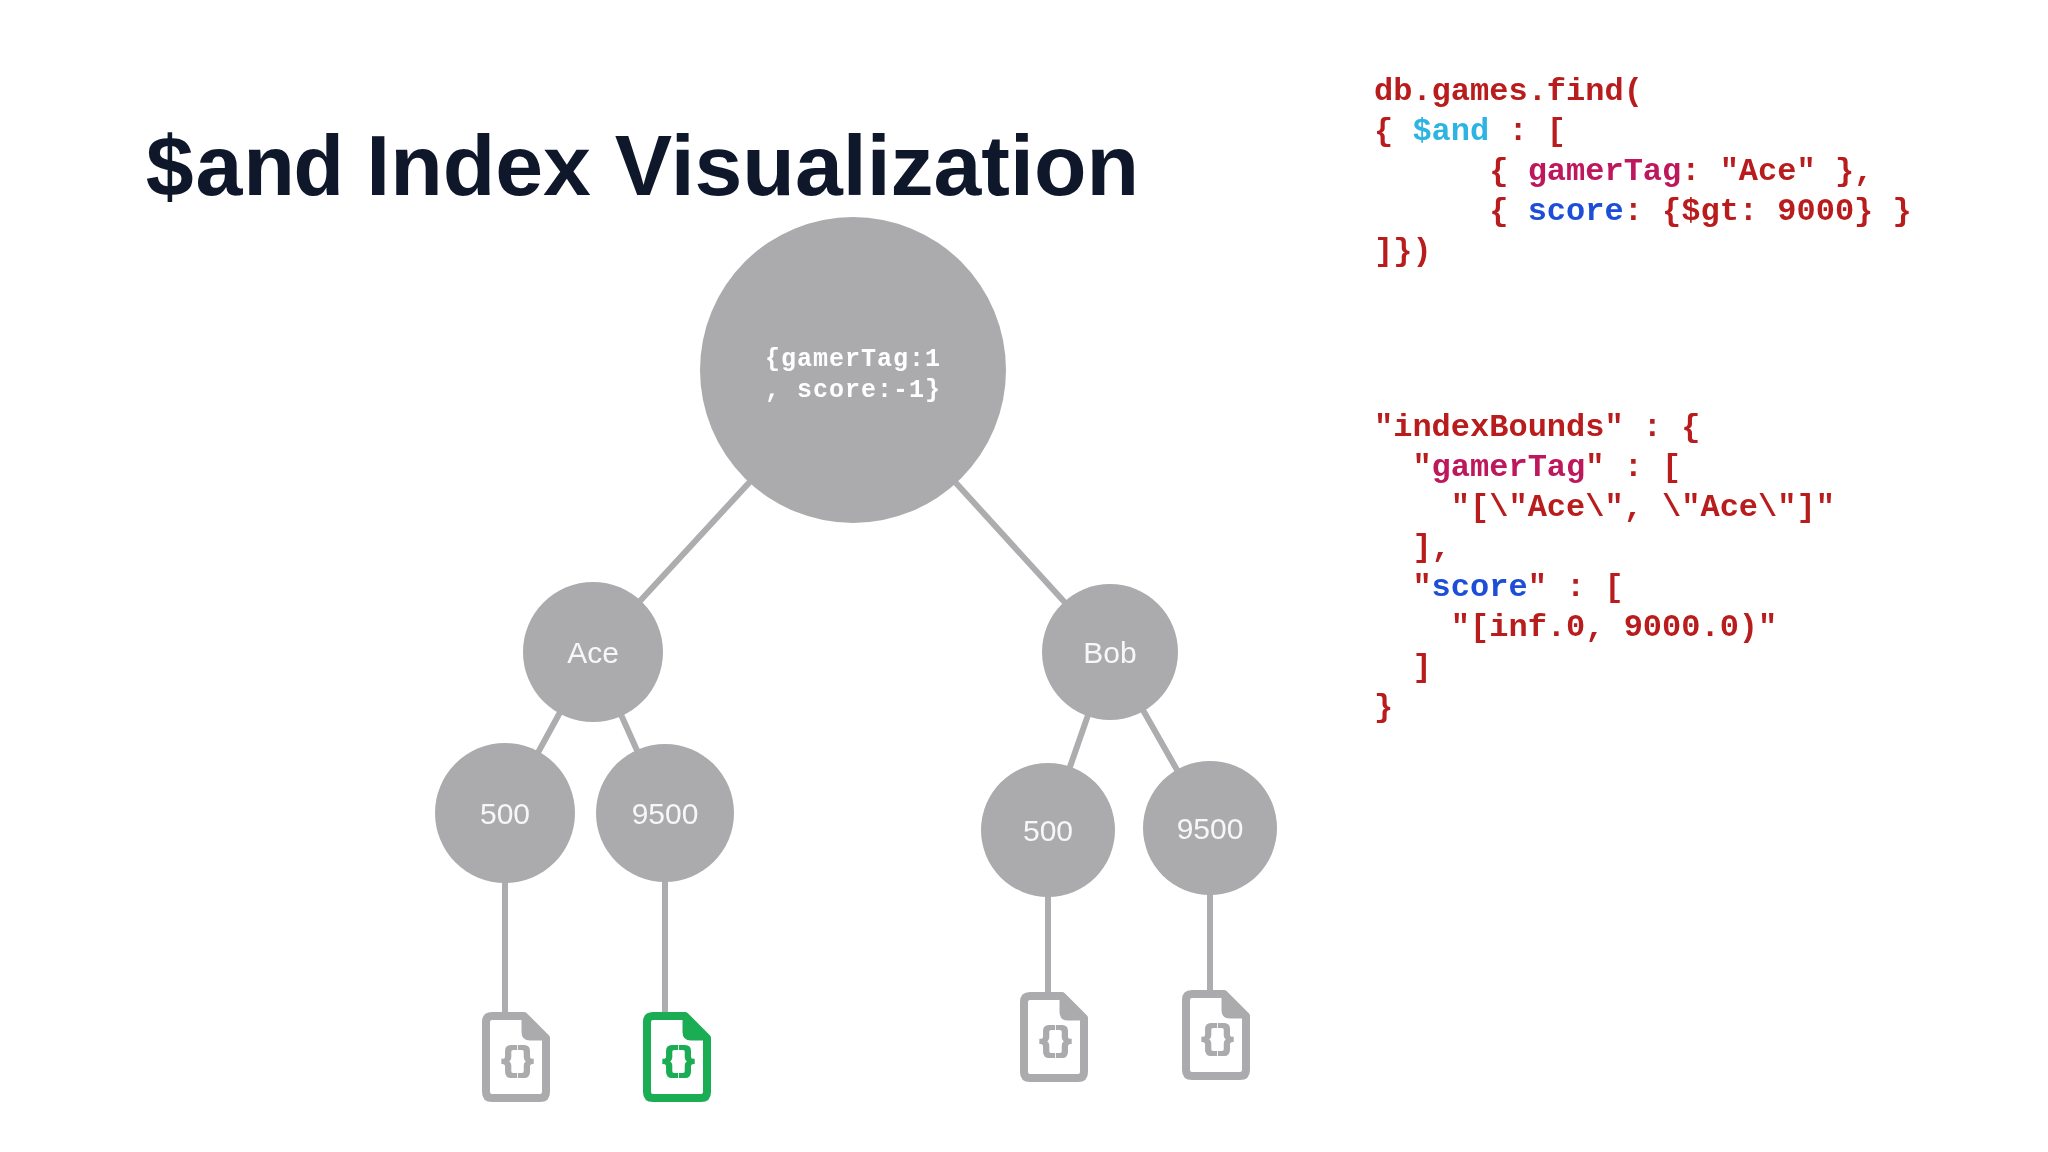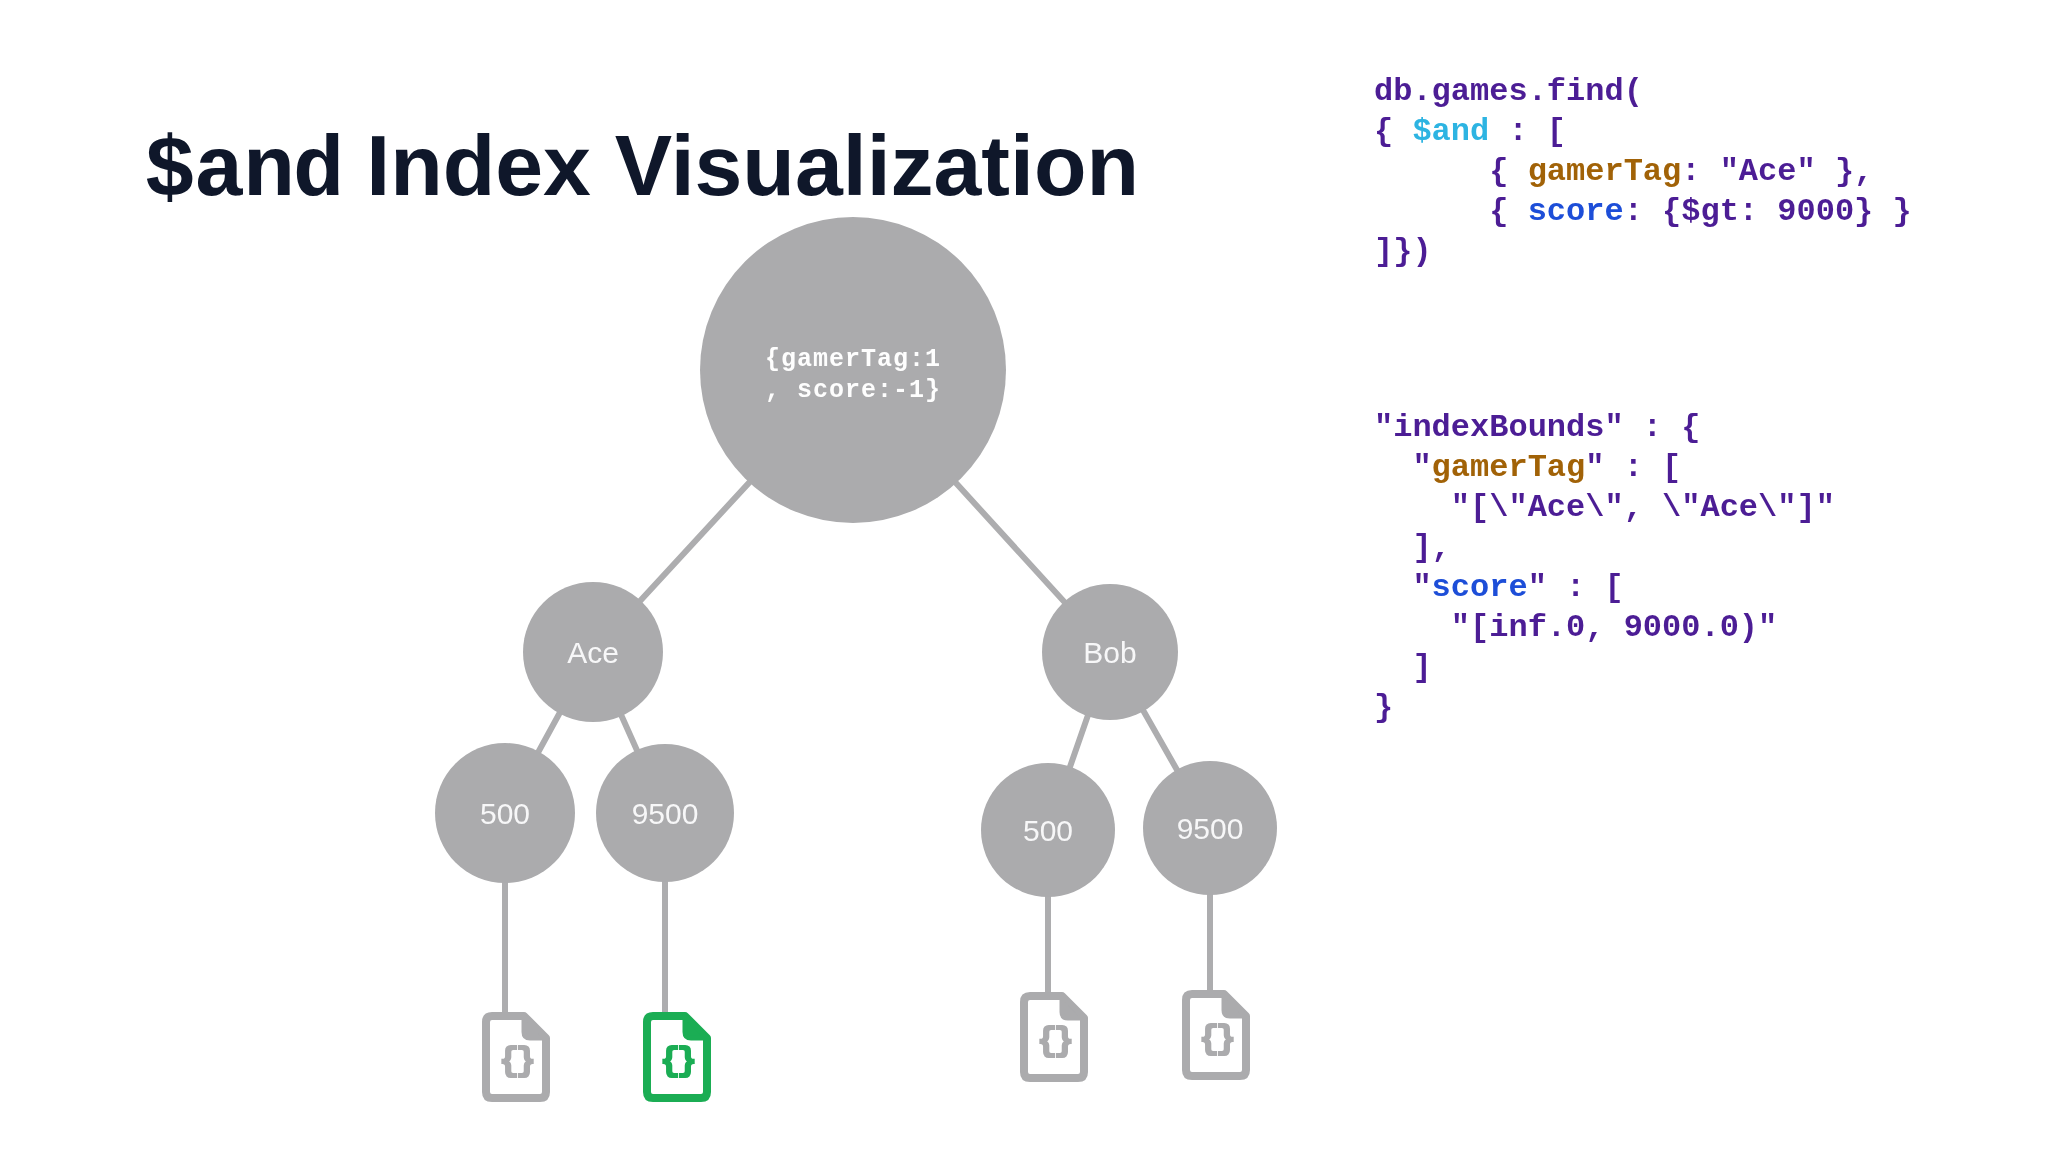--- a/index.html
+++ b/index.html
@@ -13,23 +13,23 @@
   }
   .title-mono{font-family:"Liberation Mono",monospace;font-weight:700;letter-spacing:-2px;}
   .title-sans{font-family:"Liberation Sans",sans-serif;font-weight:700;}
   .code{
     position:absolute;left:1374px;margin:0;
     font-family:"Liberation Mono",monospace;font-weight:700;
     font-size:32px;line-height:40px;white-space:pre;color:#43474b;
   }
   .code-query{top:72px;}
   .code-bounds{top:408px;}
-  .tok-plain{color:#4c1d95;}
+  .tok-plain{color:#b91c1c;}
   .tok-cyan{color:#2db4e2;}
-  .tok-green{color:#a16207;}
+  .tok-green{color:#be185d;}
   .tok-yellow{color:#1d4ed8;}
   svg.tree{position:absolute;left:0;top:0;}
   .edge{stroke:#adadaf;stroke-width:6;stroke-linecap:round;fill:none;}
   .node{fill:#ababad;}
   .node-label{
     fill:#f7f7f8;font-family:"Liberation Sans",sans-serif;
     font-size:30px;text-anchor:middle;
   }
   .root-label{
     fill:#fefefe;font-family:"Liberation Mono",monospace;font-weight:700;

